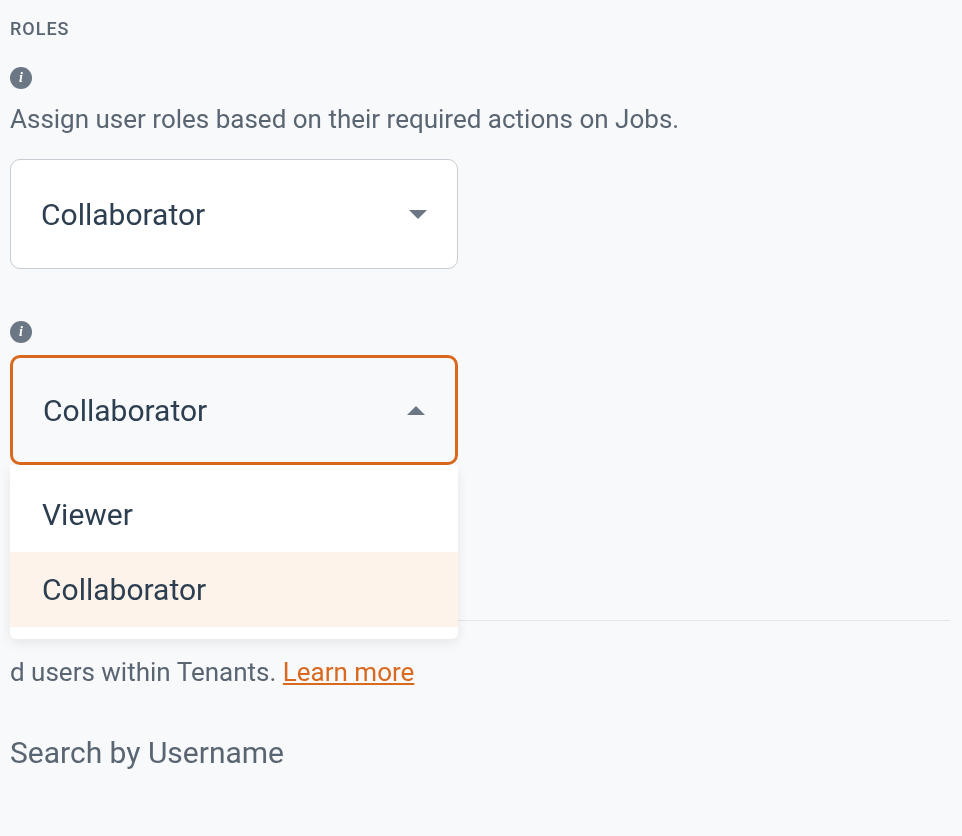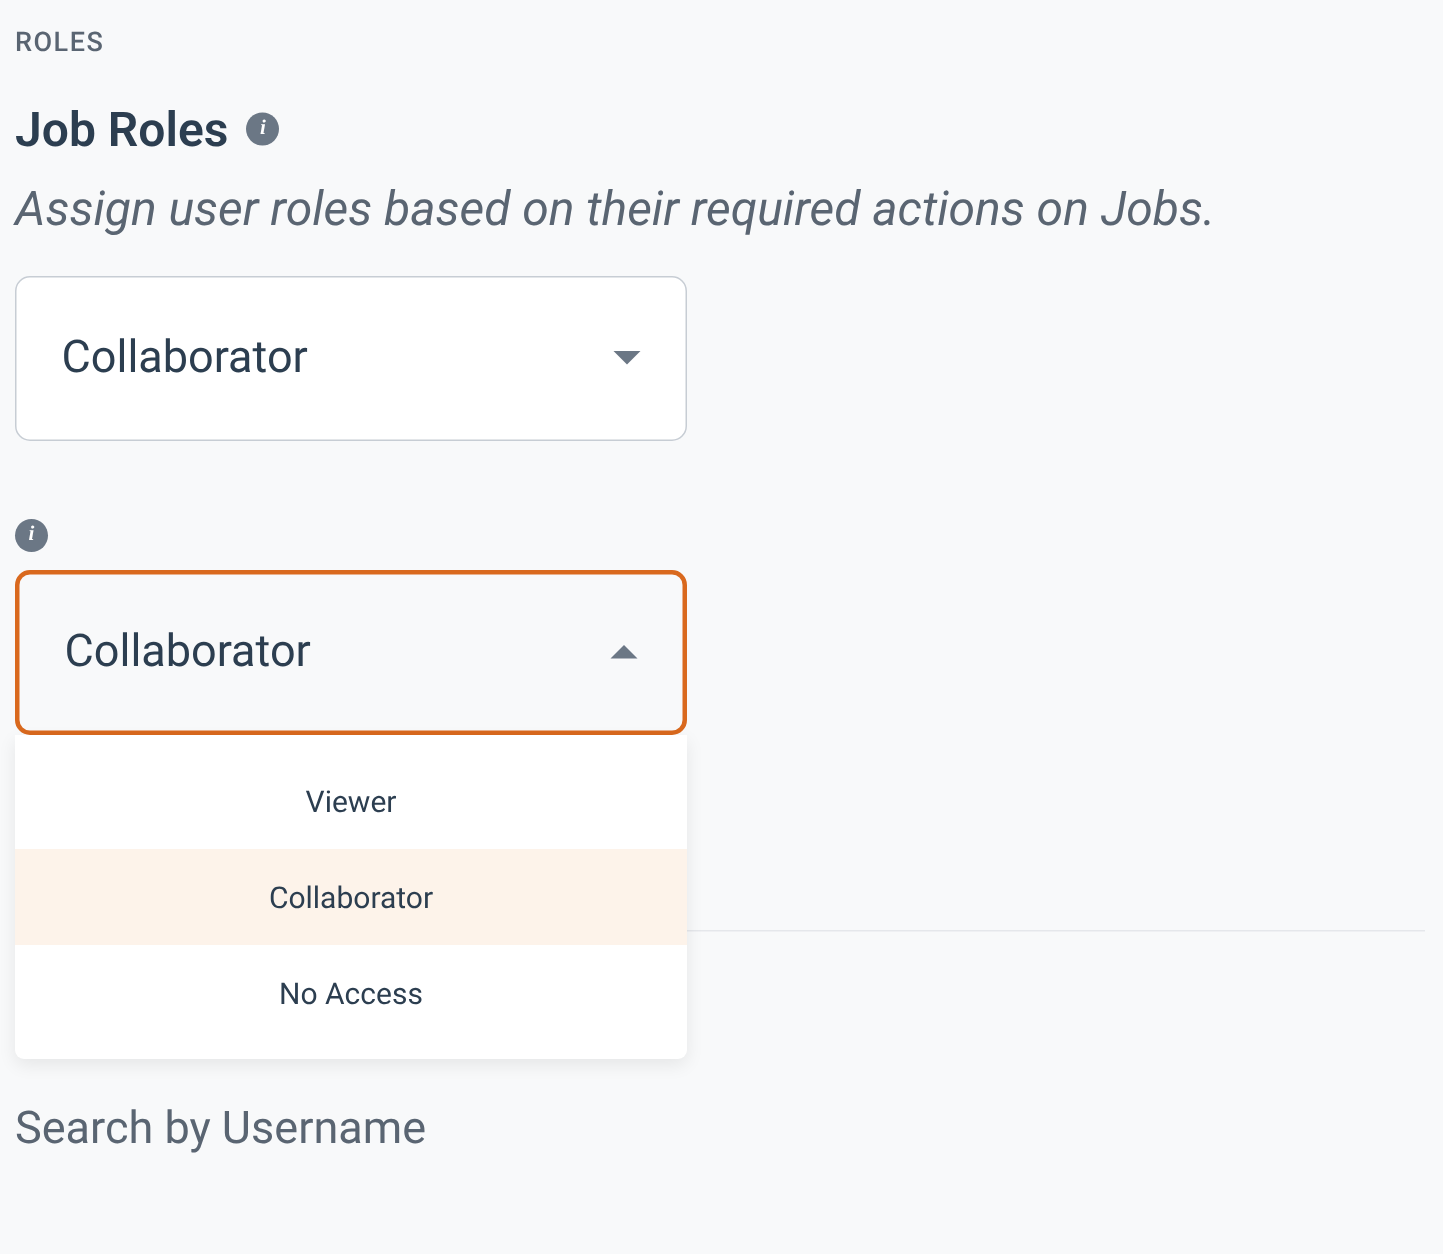--- a/index.html
+++ b/index.html
@@ -47,25 +47,24 @@
       display: inline-flex;
       align-items: center;
       justify-content: center;
       font-size: 14px;
       font-weight: 700;
       font-family: Georgia, serif;
       font-style: italic;
       flex-shrink: 0;
     }
     .description {
-      font-size: 32px;
+      font-size: 26px;
       color: #5a6572;
       margin-bottom: 22px;
       line-height: 1.4;
-      font-style: italic;
     }
     .select-box {
       width: 448px;
       height: 110px;
       border: 1px solid #c7cdd4;
       border-radius: 10px;
       background: #fff;
       display: flex;
       align-items: center;
       justify-content: space-between;
@@ -103,25 +102,24 @@
       top: 0;
       left: 0;
       width: 448px;
       background: #fff;
       border-radius: 0 0 6px 6px;
       box-shadow: 0 4px 12px rgba(0,0,0,0.08);
       z-index: 10;
       padding: 12px 0;
     }
     .dropdown-option {
-      padding: 20px 17px;
-      font-size: 20px;
+      padding: 20px 32px;
+      font-size: 30px;
       color: #2c3e50;
       cursor: pointer;
-      text-align: center;
     }
     .dropdown-option.selected {
       background: #fdf3ea;
     }
     .underlayer {
       position: absolute;
       top: 620px;
       left: 10px;
       width: 940px;
       border-top: 1px solid #e5e7eb;
@@ -143,21 +141,20 @@
       color: #5a6572;
     }
   </style>
 </head>
 <body>
 
 <div class="container">
   <div class="section-label">ROLES</div>
 
   <div class="heading-row">
-    <div class="heading">Job Roles</div>
     <span class="info-icon">i</span>
   </div>
   <div class="description">Assign user roles based on their required actions on Jobs.</div>
 
   <div class="select-box">
     <span class="select-value">Collaborator</span>
     <span class="caret caret-down"></span>
   </div>
 
   <div class="heading-row">
@@ -166,21 +163,20 @@
 
   <div class="select-box open">
     <span class="select-value">Collaborator</span>
     <span class="caret caret-up"></span>
   </div>
 
   <div class="dropdown-wrapper">
     <div class="dropdown-panel">
       <div class="dropdown-option">Viewer</div>
       <div class="dropdown-option selected">Collaborator</div>
-      <div class="dropdown-option">No Access</div>
     </div>
   </div>
 
   <div class="underlayer">
     <div class="underlayer-text">
       <span>d users within Tenants. </span><a class="learn-more">Learn more</a>
     </div>
     <div class="search-label">Search by Username</div>
   </div>
 </div>

